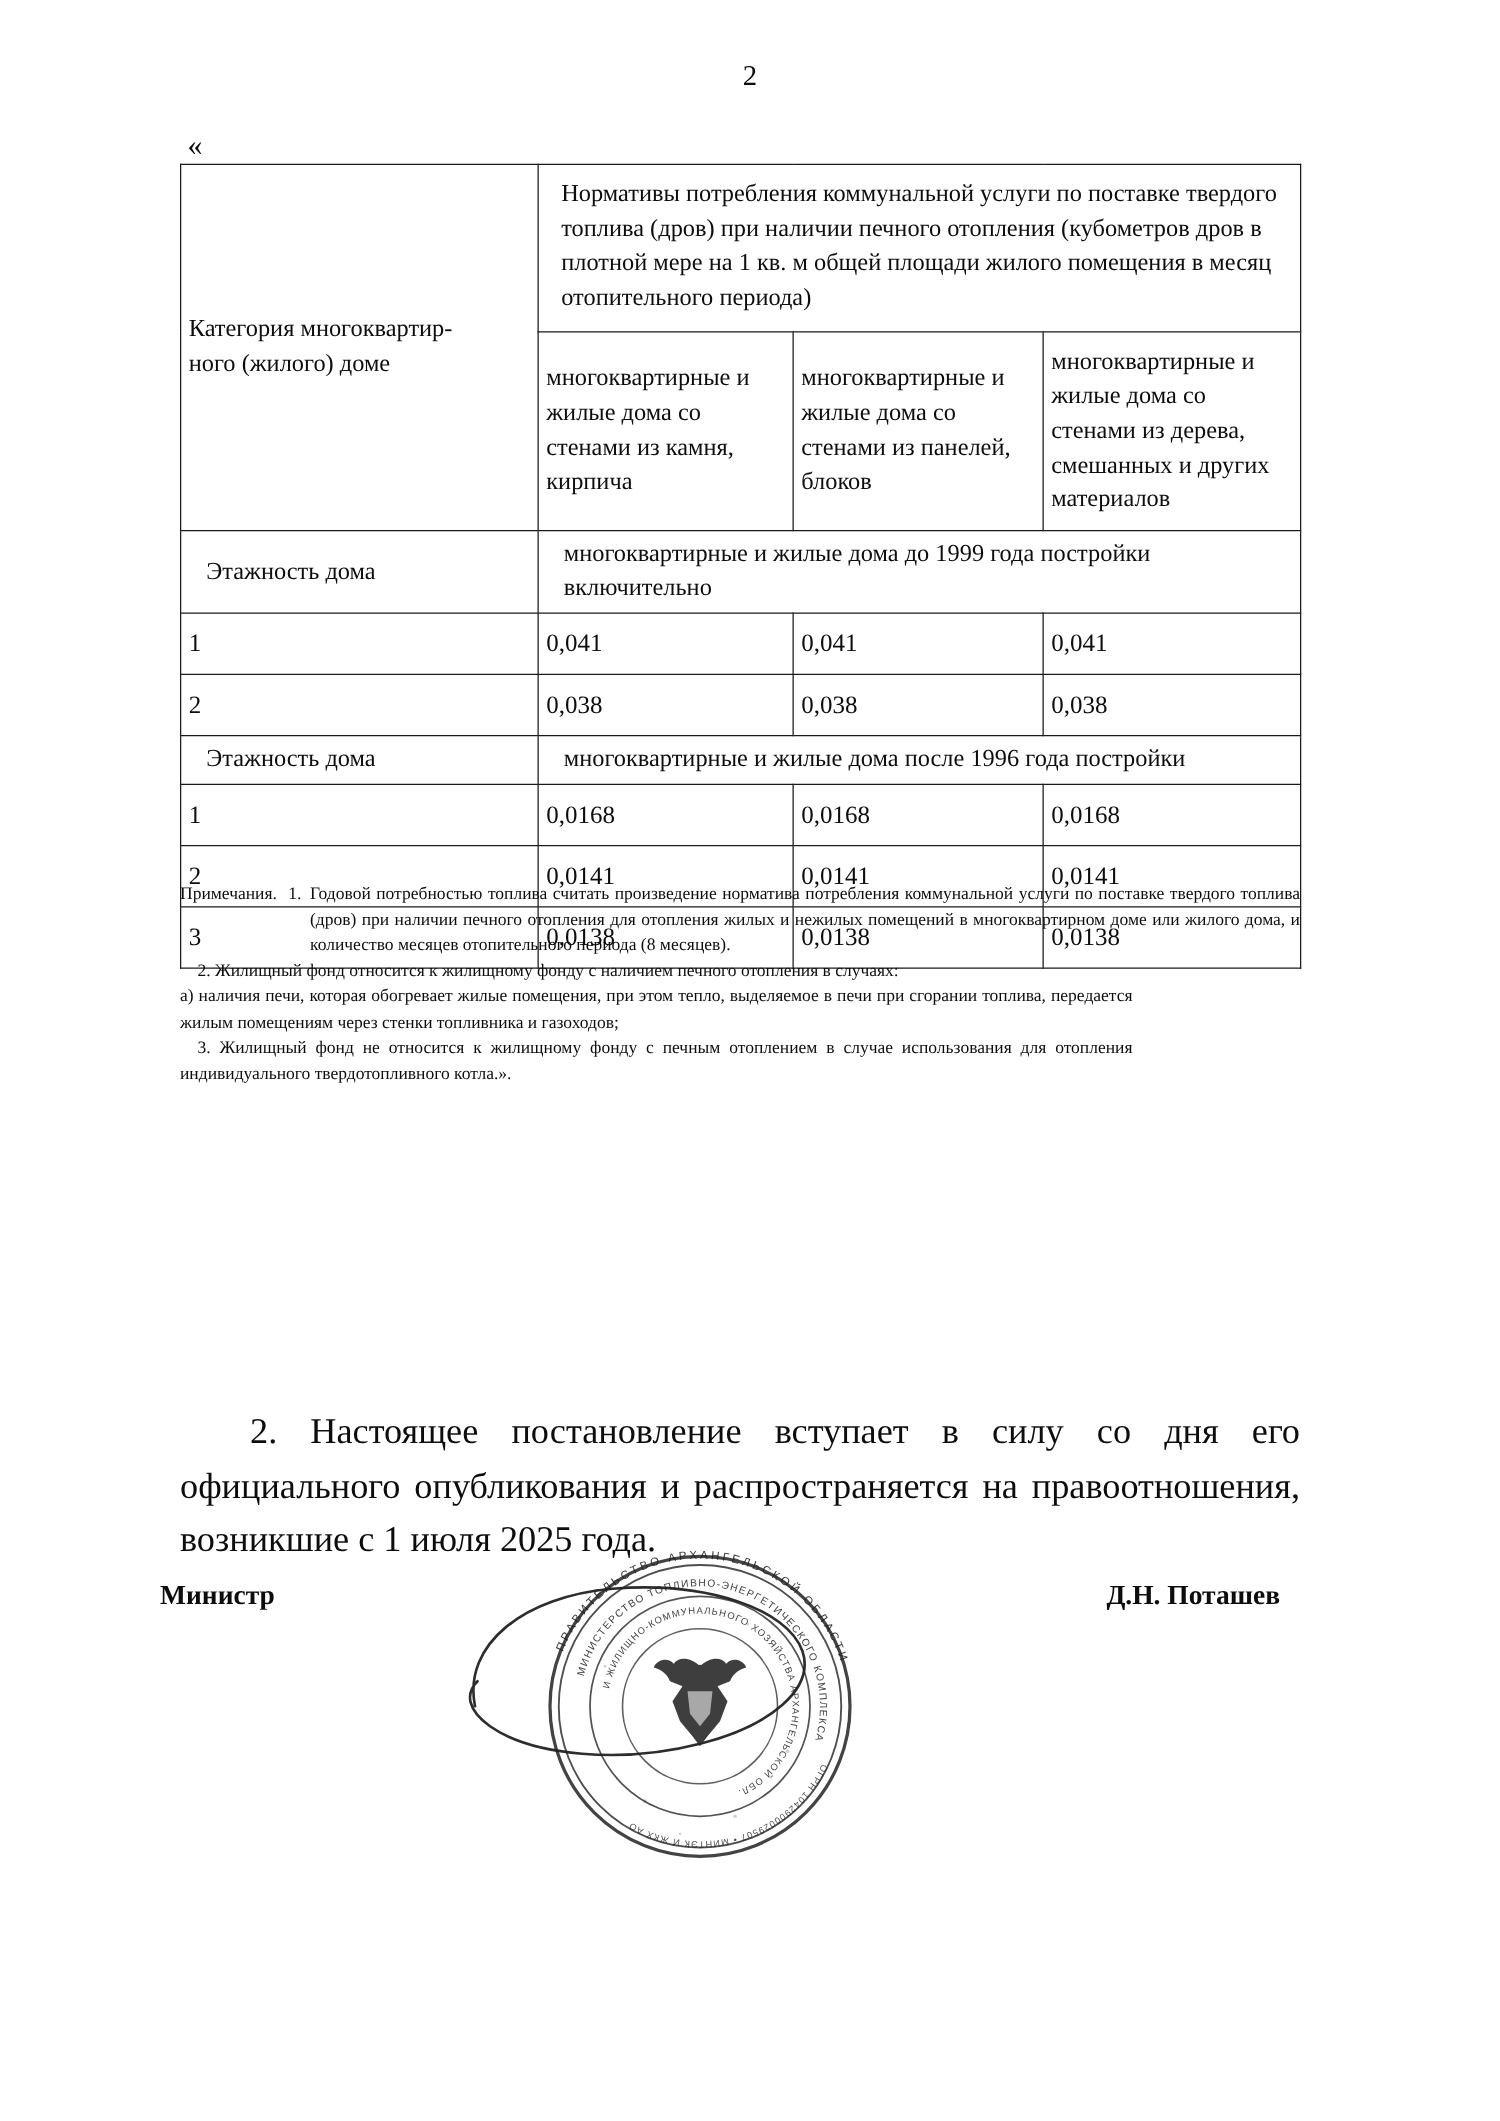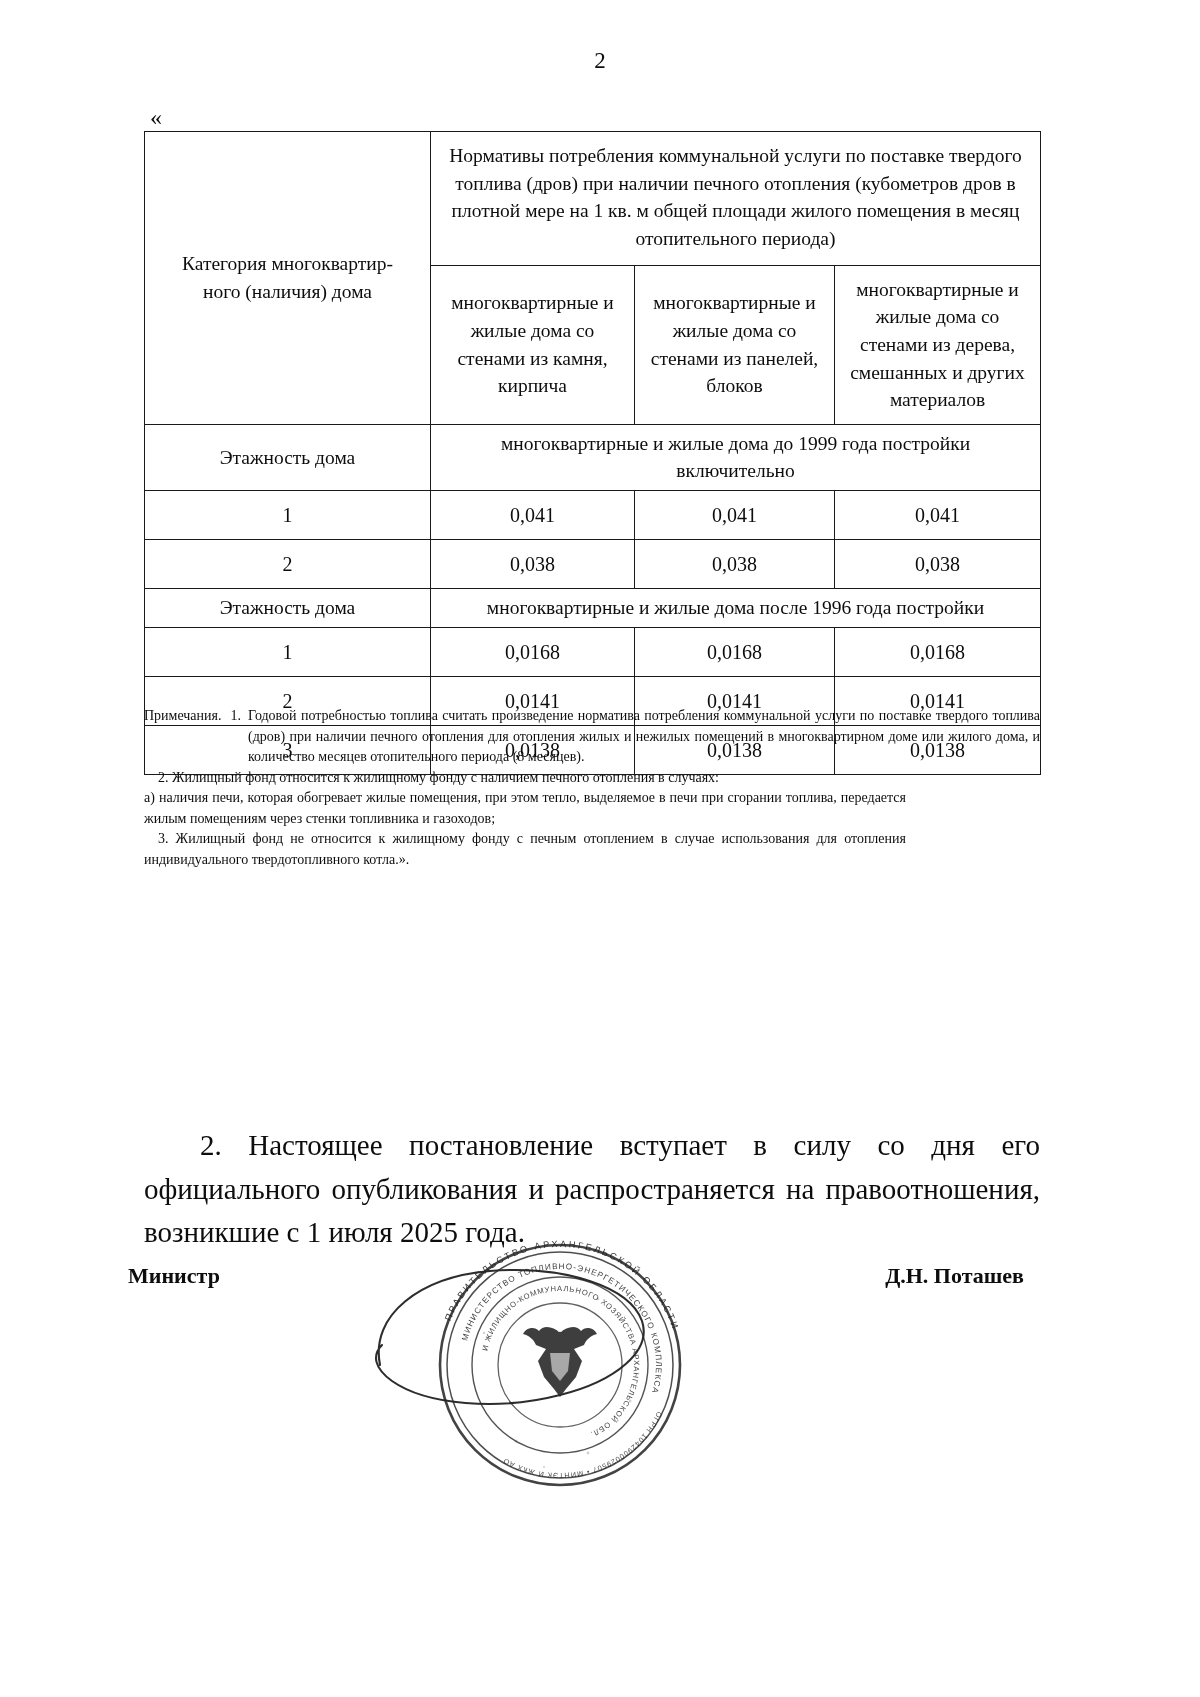--- a/index.html
+++ b/index.html
@@ -49,21 +49,20 @@
   }
   table.norms {
     border-collapse: collapse;
     width: 896px;
     table-layout: fixed;
     font-size: 19.5px;
   }
   table.norms td {
     border: 1.4px solid #1a1a1a;
     padding: 4px 6px;
-    text-align: center;
     vertical-align: middle;
     line-height: 1.42;
   }
   .cat-cell {
     width: 286px;
   }
   .col-a { width: 204px; }
   .col-b { width: 200px; }
   .col-c { width: 206px; }
   .hdr-big {
@@ -180,21 +179,21 @@
       <colgroup>
         <col class="cat-cell">
           <col class="col-a">
           <col class="col-b">
           <col class="col-c">
       </colgroup>
       <tbody>
         <tr>
           <td rowspan="2" class="cat-cell">
             <span>Категория многоквартир-</span><br>
-            <span>ного (наличия) дома</span>
+            <span>ного (жилого) доме</span>
           </td>
           <td colspan="3" class="hdr-big">Нормативы потребления коммунальной услуги по поставке твердого топлива (дров) при наличии печного отопления (кубометров дров в плотной мере на 1 кв. м общей площади жилого помещения в месяц отопительного периода)</td>
         </tr>
         <tr>
           <td class="sub-hdr">многоквартирные и жилые дома со стенами из камня, кирпича</td>
           <td class="sub-hdr">многоквартирные и жилые дома со стенами из панелей, блоков</td>
           <td class="sub-hdr">многоквартирные и жилые дома со стенами из дерева, смешанных и других материалов</td>
         </tr>
 
         <tr class="grp-row">

